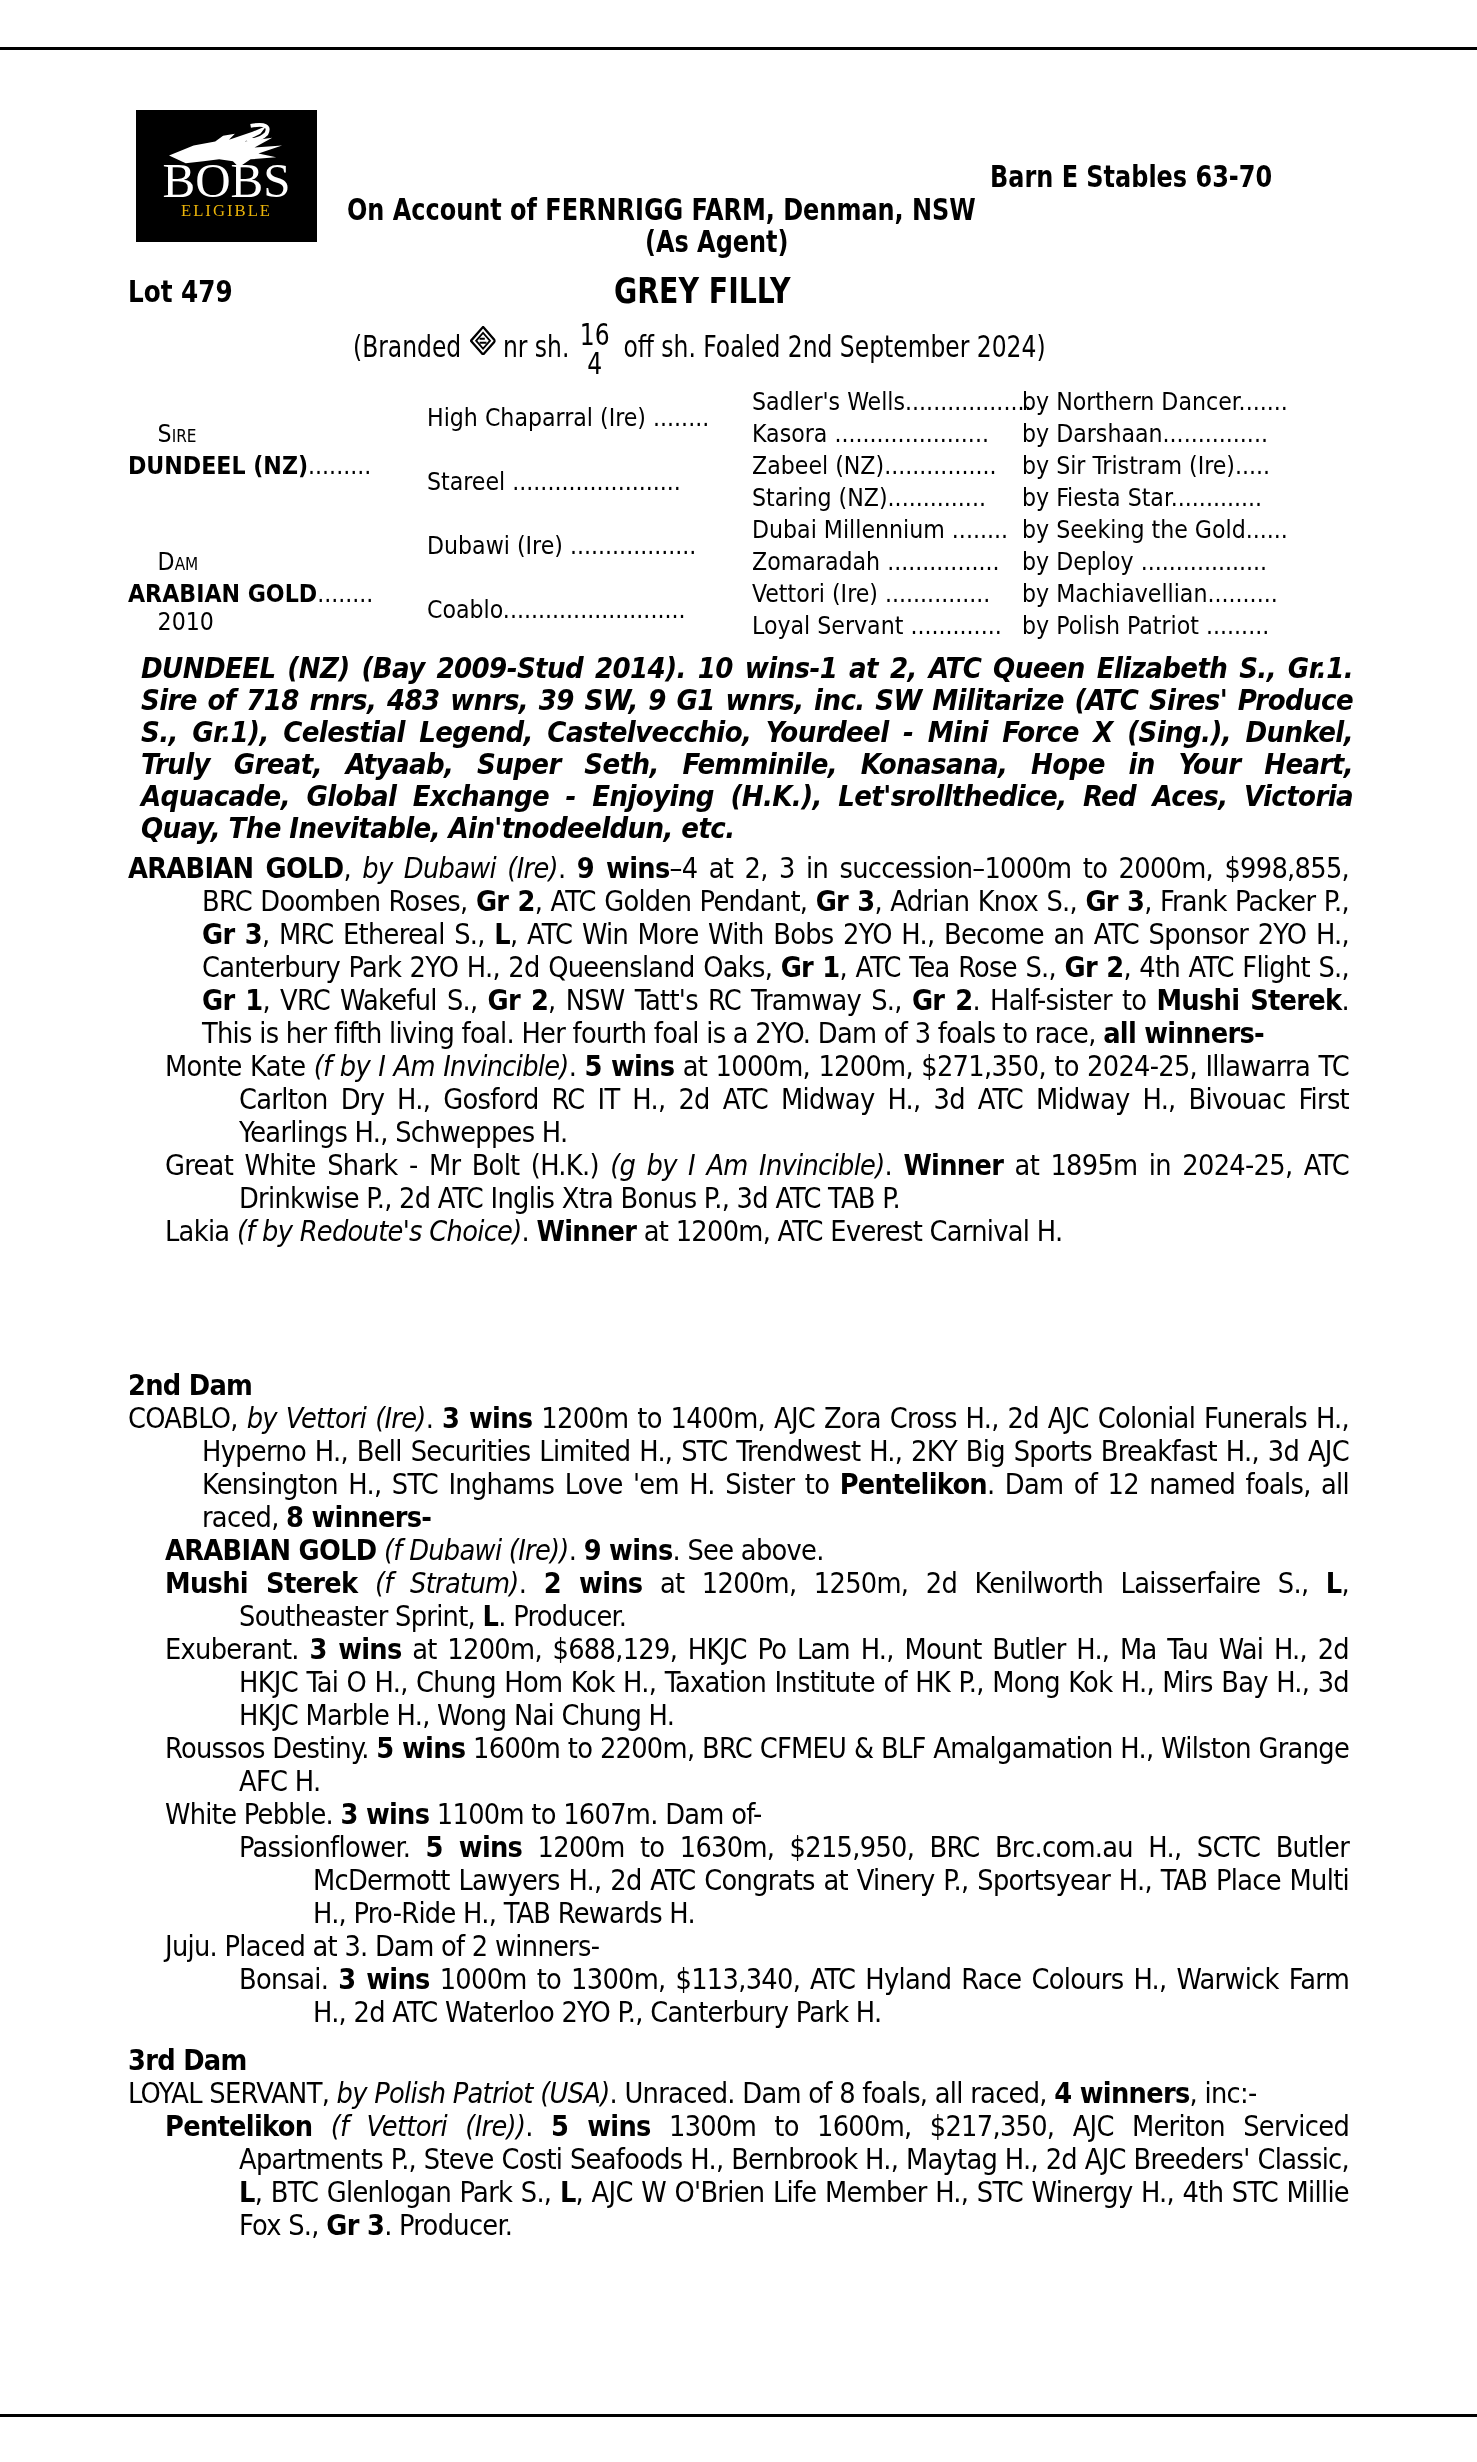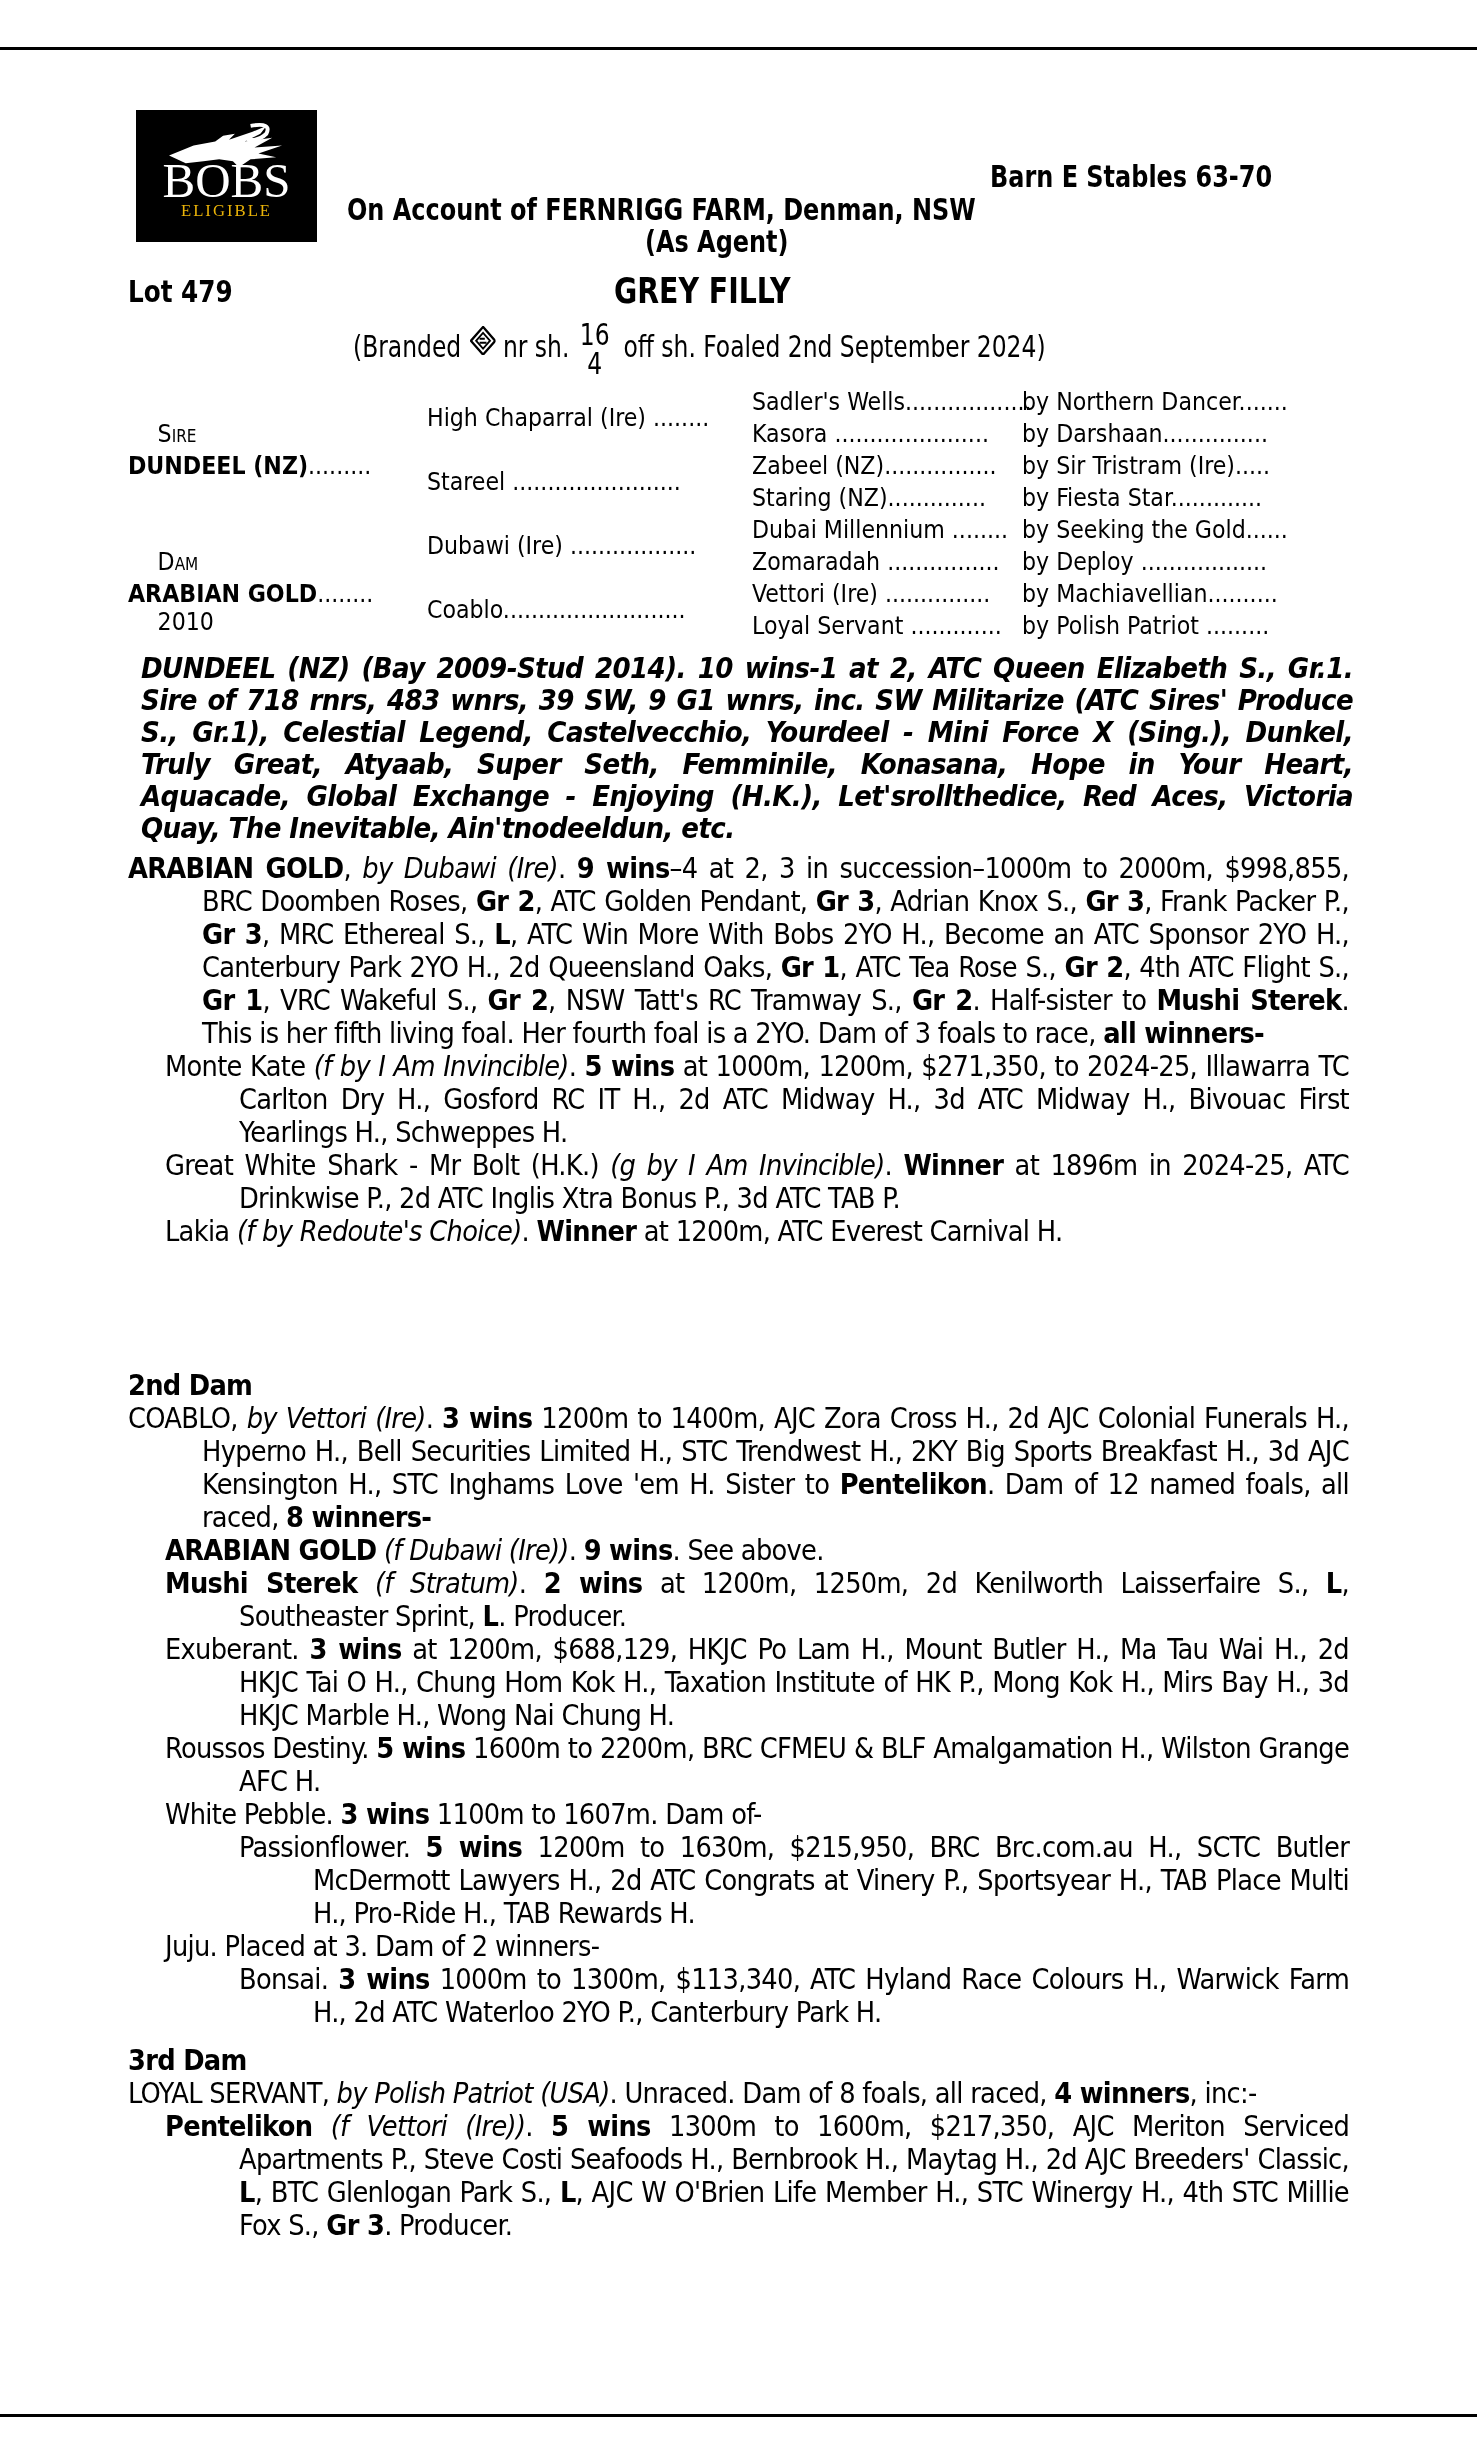--- a/index.html
+++ b/index.html
@@ -124,21 +124,21 @@
   <div class="row"><span>by Deploy</span> <span>..................</span></div>
   <div class="row"><span>by Machiavellian</span><span>..........</span></div>
   <div class="row"><span>by Polish Patriot</span> <span>.........</span></div>
 </div>
 
 <div class="sire-blurb">DUNDEEL (NZ) (Bay 2009-Stud 2014). 10 wins-1 at 2, ATC Queen Elizabeth S., Gr.1. Sire of 718 rnrs, 483 wnrs, 39 SW, 9 G1 wnrs, inc. SW Militarize (ATC Sires' Produce S., Gr.1), Celestial Legend, Castelvecchio, Yourdeel - Mini Force X (Sing.), Dunkel, Truly Great, Atyaab, Super Seth, Femminile, Konasana, Hope in Your Heart, Aquacade, Global Exchange - Enjoying (H.K.), Let'srollthedice, Red Aces, Victoria Quay, The Inevitable, Ain'tnodeeldun, etc.</div>
 
 <div class="section cond" style="top:852px">
   <p class="para"><b>ARABIAN GOLD</b>, <i>by Dubawi (Ire)</i>. <b>9 wins</b><span>–4 at 2, 3 in succession–1000m to 2000m, $998,855, BRC Doomben Roses, </span><b>Gr 2</b><span>, ATC Golden Pendant, </span><b>Gr 3</b><span>, Adrian Knox S., </span><b>Gr 3</b><span>, Frank Packer P., </span><b>Gr 3</b><span>, MRC Ethereal S., </span><b>L</b><span>, ATC Win More With Bobs 2YO H., Become an ATC Sponsor 2YO H., Canterbury Park 2YO H., 2d Queensland Oaks, </span><b>Gr 1</b><span>, ATC Tea Rose S., </span><b>Gr 2</b><span>, 4th ATC Flight S., </span><b>Gr 1</b><span>, VRC Wakeful S., </span><b>Gr 2</b><span>, NSW Tatt's RC Tramway S., </span><b>Gr 2</b><span>. Half-sister to </span><b>Mushi Sterek</b><span>. This is her fifth living foal. Her fourth foal is a 2YO. Dam of 3 foals to race, </span><b>all winners</b><b>-</b></p>
   <p class="sub"><span>Monte Kate</span> <i>(f by I Am Invincible)</i>. <b>5 wins</b><span> at 1000m, 1200m, $271,350, to 2024-25, Illawarra TC Carlton Dry H., Gosford RC IT H., 2d ATC Midway H., 3d ATC Midway H., Bivouac First Yearlings H., Schweppes H.</span></p>
-  <p class="sub"><span>Great White Shark - Mr Bolt (H.K.)</span> <i>(g by I Am Invincible)</i>. <b>Winner</b><span> at 1896m in 2024-25, ATC Drinkwise P., 2d ATC Inglis Xtra Bonus P., 3d ATC TAB P.</span></p>
+  <p class="sub"><span>Great White Shark - Mr Bolt (H.K.)</span> <i>(g by I Am Invincible)</i>. <b>Winner</b><span> at 1895m in 2024-25, ATC Drinkwise P., 2d ATC Inglis Xtra Bonus P., 3d ATC TAB P.</span></p>
   <p class="sub"><span>Lakia</span> <i>(f by Redoute's Choice)</i>. <b>Winner</b><span> at 1200m, ATC Everest Carnival H.</span></p>
 </div>
 
 <div class="section cond" style="top:1369px">
   <h3>2nd Dam</h3>
   <p class="para"><span>COABLO</span>, <i>by Vettori (Ire)</i>. <b>3 wins</b><span> 1200m to 1400m, AJC Zora Cross H., 2d AJC Colonial Funerals H., Hyperno H., Bell Securities Limited H., STC Trendwest H., 2KY Big Sports Breakfast H., 3d AJC Kensington H., STC Inghams Love 'em H. Sister to </span><b>Pentelikon</b><span>. Dam of 12 named foals, all raced, </span><b>8 winners-</b></p>
   <p class="sub"><b>ARABIAN GOLD</b> <i>(f Dubawi (Ire))</i>. <b>9 wins</b><span>. See above.</span></p>
   <p class="sub"><b>Mushi Sterek</b> <i>(f Stratum)</i>. <b>2 wins</b><span> at 1200m, 1250m, 2d Kenilworth Laisserfaire S., </span><b>L</b><span>, Southeaster Sprint, </span><b>L</b><span>. Producer.</span></p>
   <p class="sub"><span>Exuberant.</span> <b>3 wins</b><span> at 1200m, $688,129, HKJC Po Lam H., Mount Butler H., Ma Tau Wai H., 2d HKJC Tai O H., Chung Hom Kok H., Taxation Institute of HK P., Mong Kok H., Mirs Bay H., 3d HKJC Marble H., Wong Nai Chung H.</span></p>
   <p class="sub"><span>Roussos Destiny.</span> <b>5 wins</b><span> 1600m to 2200m, BRC CFMEU &amp; BLF Amalgamation H., Wilston Grange AFC H.</span></p>

